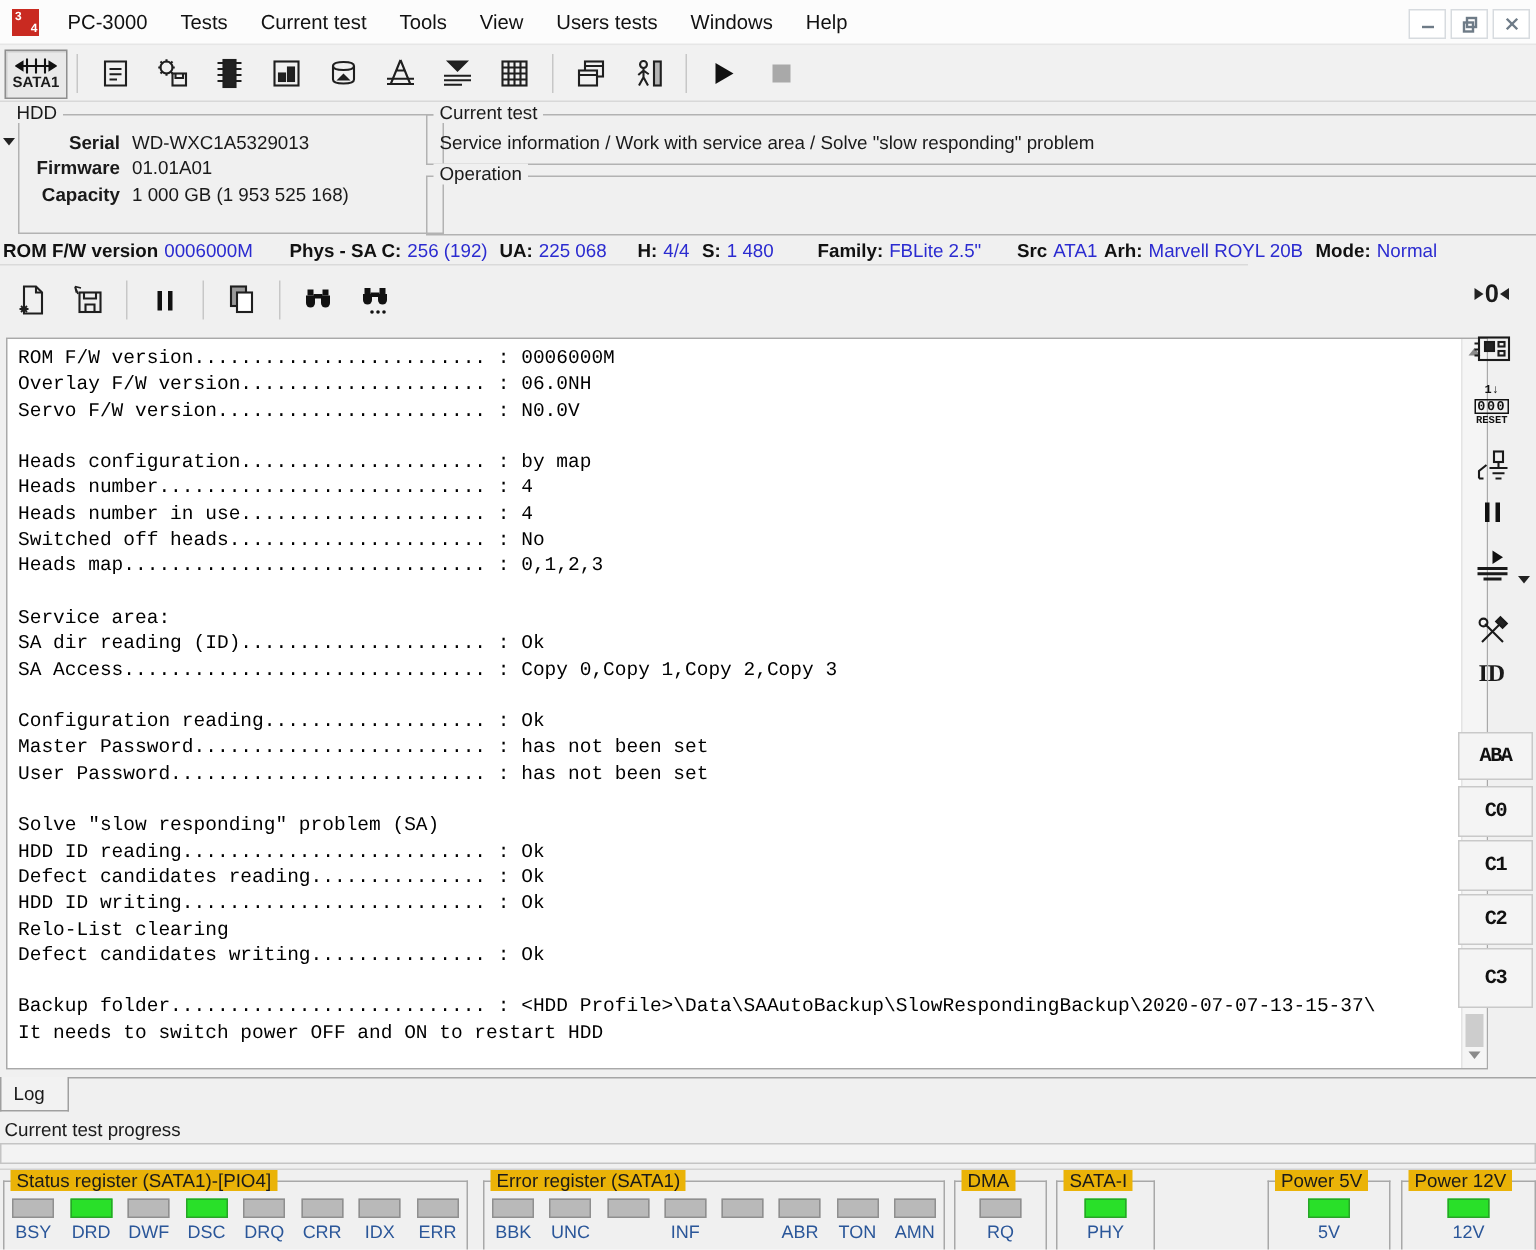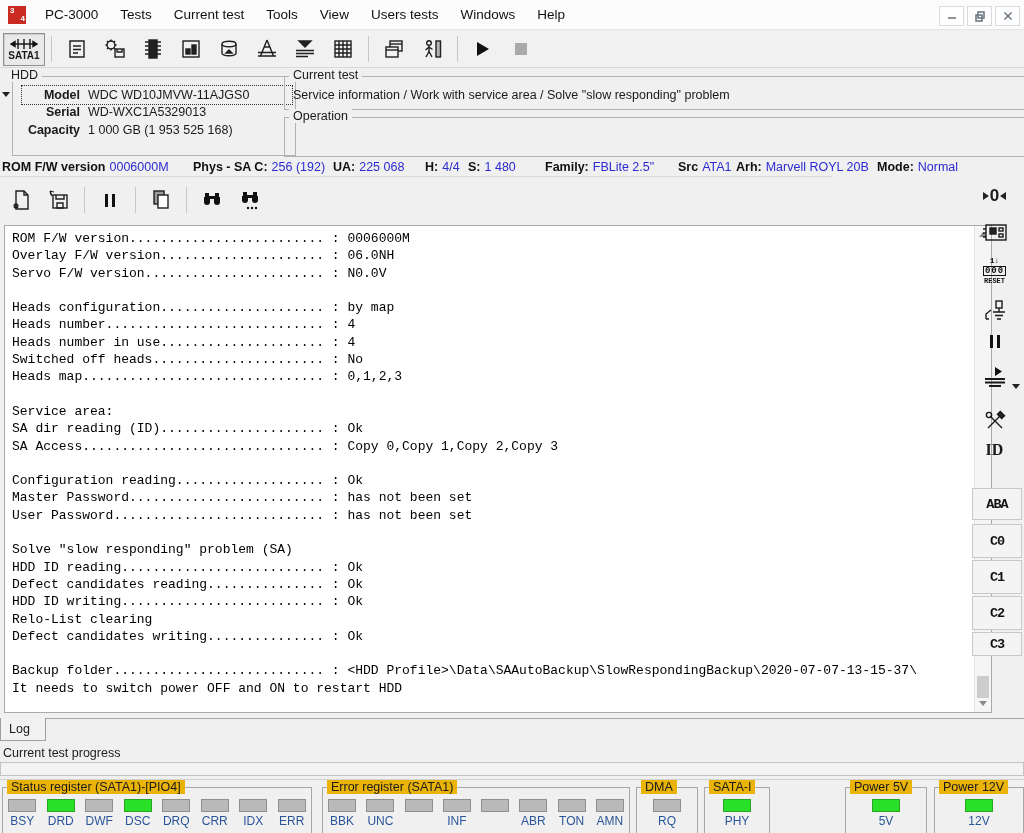--- a/index.html
+++ b/index.html
@@ -222,27 +222,27 @@
     </div>
   <div class="tbtn">
       <span class="stop-sq"></span>
     </div>
 </div>
 
 <div id="portdrop" class="abs"></div>
 <div id="hddgrp" class="frame">
   <span class="legend" style="left:-6px">HDD</span>
   <div class="hdd-rows">
-    <div class="hdd-row focus">
-      <span class="hl">Model</span>
-      <span class="hv">WDC WD10JMVW-11AJGS0</span>
-    </div>
     <div class="hdd-row">
       <span class="hl">Serial</span>
       <span class="hv">WD-WXC1A5329013</span>
+    </div>
+    <div class="hdd-row">
+      <span class="hl">Firmware</span>
+      <span class="hv">01.01A01</span>
     </div>
     <div class="hdd-row">
       <span class="hl">Capacity</span>
       <span class="hv">1 000 GB (1 953 525 168)</span>
     </div>
   </div>
 </div>
 
 <div id="ctgrp" class="frame">
   <span class="legend">Current test</span>
@@ -400,21 +400,21 @@
         <circle cx="6" cy="6" r="2.6"></circle>
       </svg>
   </div>
   <div class="side-ico" style="top:264px">
       <span id="idlbl">ID</span>
     </div>
   <div class="side-btn" style="top:311px; height:32px">ABA</div>
   <div class="side-btn" style="top:347px; height:34px">C0</div>
   <div class="side-btn" style="top:383px; height:34px">C1</div>
   <div class="side-btn" style="top:419px; height:34px">C2</div>
-  <div class="side-btn" style="top:455px; height:24px">C3</div>
+  <div class="side-btn" style="top:455px; height:40px">C3</div>
 </div>
 <div id="sdrop" class="abs" style="left:1012px; top:384px"></div>
 
 <div id="tabline" class="abs"></div>
 <div id="logtab" class="abs">
     <span>Log</span>
   </div>
 <div id="progresslabel" class="abs">Current test progress</div>
 <div id="groove" class="abs"></div>
 

